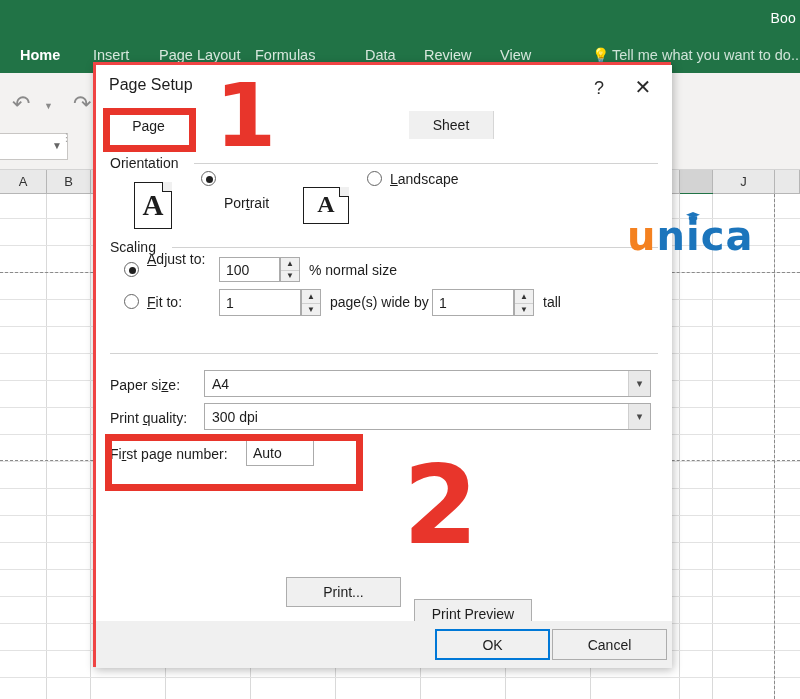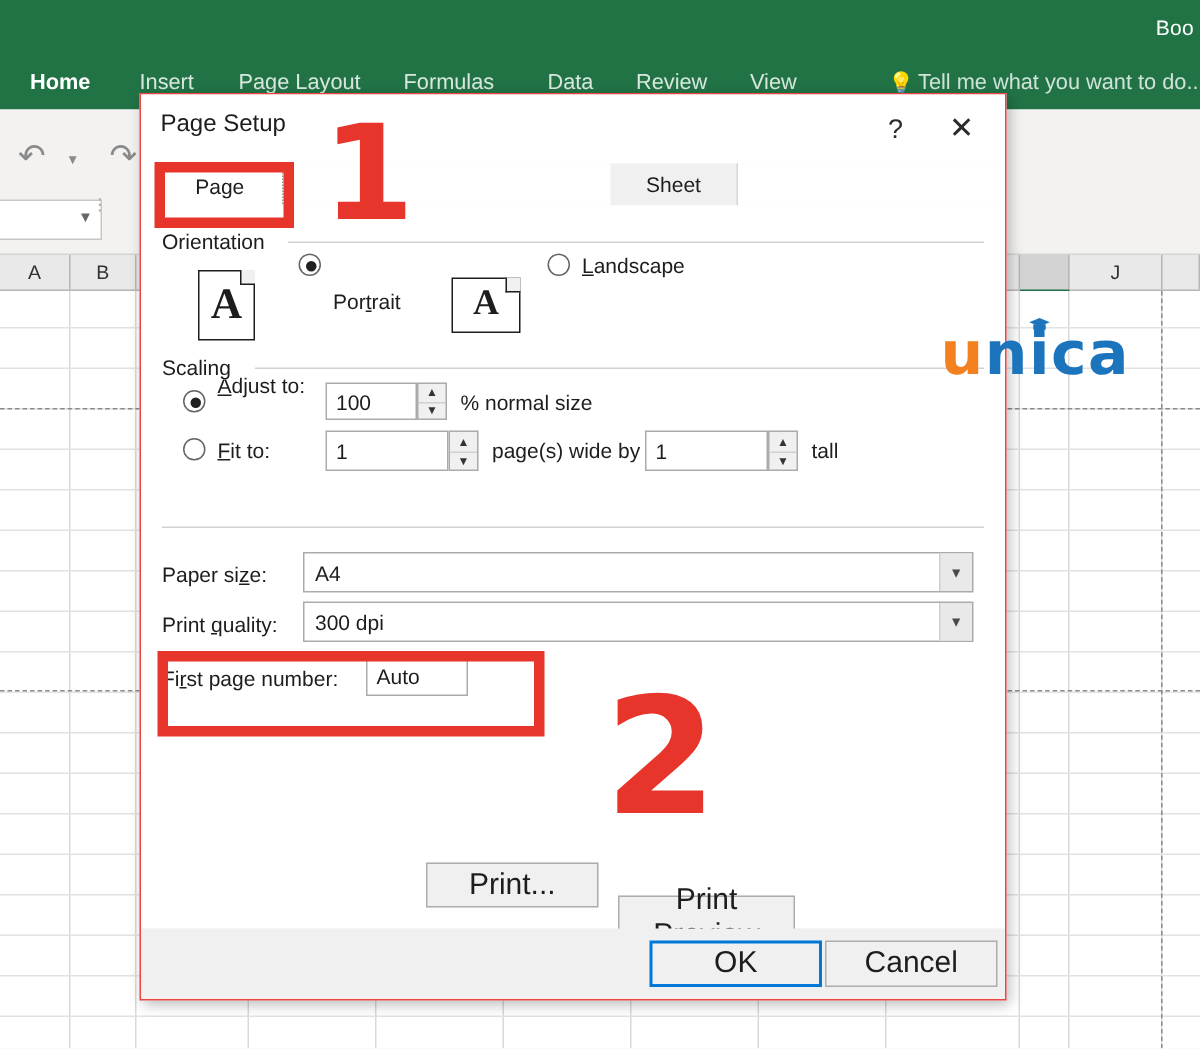--- a/index.html
+++ b/index.html
@@ -82,21 +82,21 @@
   #unica-logo .u-part { color:#f48120; }
   #unica-logo .n-part { color:#1c75bc; }
   .gradcap {
     position:absolute; left:59px; top:-4px; width:14px; height:9px; z-index:41;
   }
 
   
   #dialog {
     position:absolute; left:93px; top:62px; width:578px; height:605px;
     background:#f0f0f0;
-    border:1px solid #ef4444;
+    border:3px solid #ef4444;
     box-shadow:2px 3px 9px rgba(0,0,0,.28);
     z-index:20;
   }
   .dlg-titlebar {
     position:absolute; left:0; top:0; width:576px; height:46px;
     background:#ffffff;
   }
   .dlg-title {
     position:absolute; left:13px; top:11px;
     font-size:16px; color:#1d1d1d;
@@ -188,21 +188,21 @@
   .combo .carrow {
     position:absolute; right:0; top:0; width:22px; height:100%;
     background:#e9e9e9; border-left:1px solid #cfcfcf;
     display:flex; align-items:center; justify-content:center;
     font-size:11px; color:#4a4a4a;
   }
 
   
   .btn {
     position:absolute; background:#f0f0f0; border:1px solid #adadad;
-    font-size:20px; color:#1d1d1d; text-align:center;
+    font-size:14px; color:#1d1d1d; text-align:center;
     display:flex; align-items:center; justify-content:center;
     cursor:pointer;
   }
   .btn.primary { border:2px solid #0078d7; }
   .dlg-footer {
     position:absolute; left:0; top:556px; width:576px; height:47px; background:#f0f0f0;
   }
 
   
   .annot-box {
@@ -220,21 +220,21 @@
 <div id="excel-bg">
 
   <div class="excel-titlebar">
     <span class="excel-title-text">Boo</span>
   </div>
 
   <div class="excel-ribbon-tabs">
     <span class="rtab active" style="left:20px;">Home</span>
     <span class="rtab" style="left:93px;">Insert</span>
     <span class="rtab" style="left:159px;">Page Layout</span>
-    <span class="rtab" style="left:269px;">Formulas</span>
+    <span class="rtab" style="left:255px;">Formulas</span>
     <span class="rtab" style="left:365px;">Data</span>
     <span class="rtab" style="left:424px;">Review</span>
     <span class="rtab" style="left:500px;">View</span>
     <span class="bulb" style="left:592px;">💡</span>
     <span class="tellme" style="left:612px;">Tell me what you want to do...</span>
   </div>
 
   <div class="excel-toolbar">
     <span class="undo-arrow" style="left:12px; top:18px;">↶</span>
     <span class="undo-caret" style="left:44px; top:28px;">▼</span>

